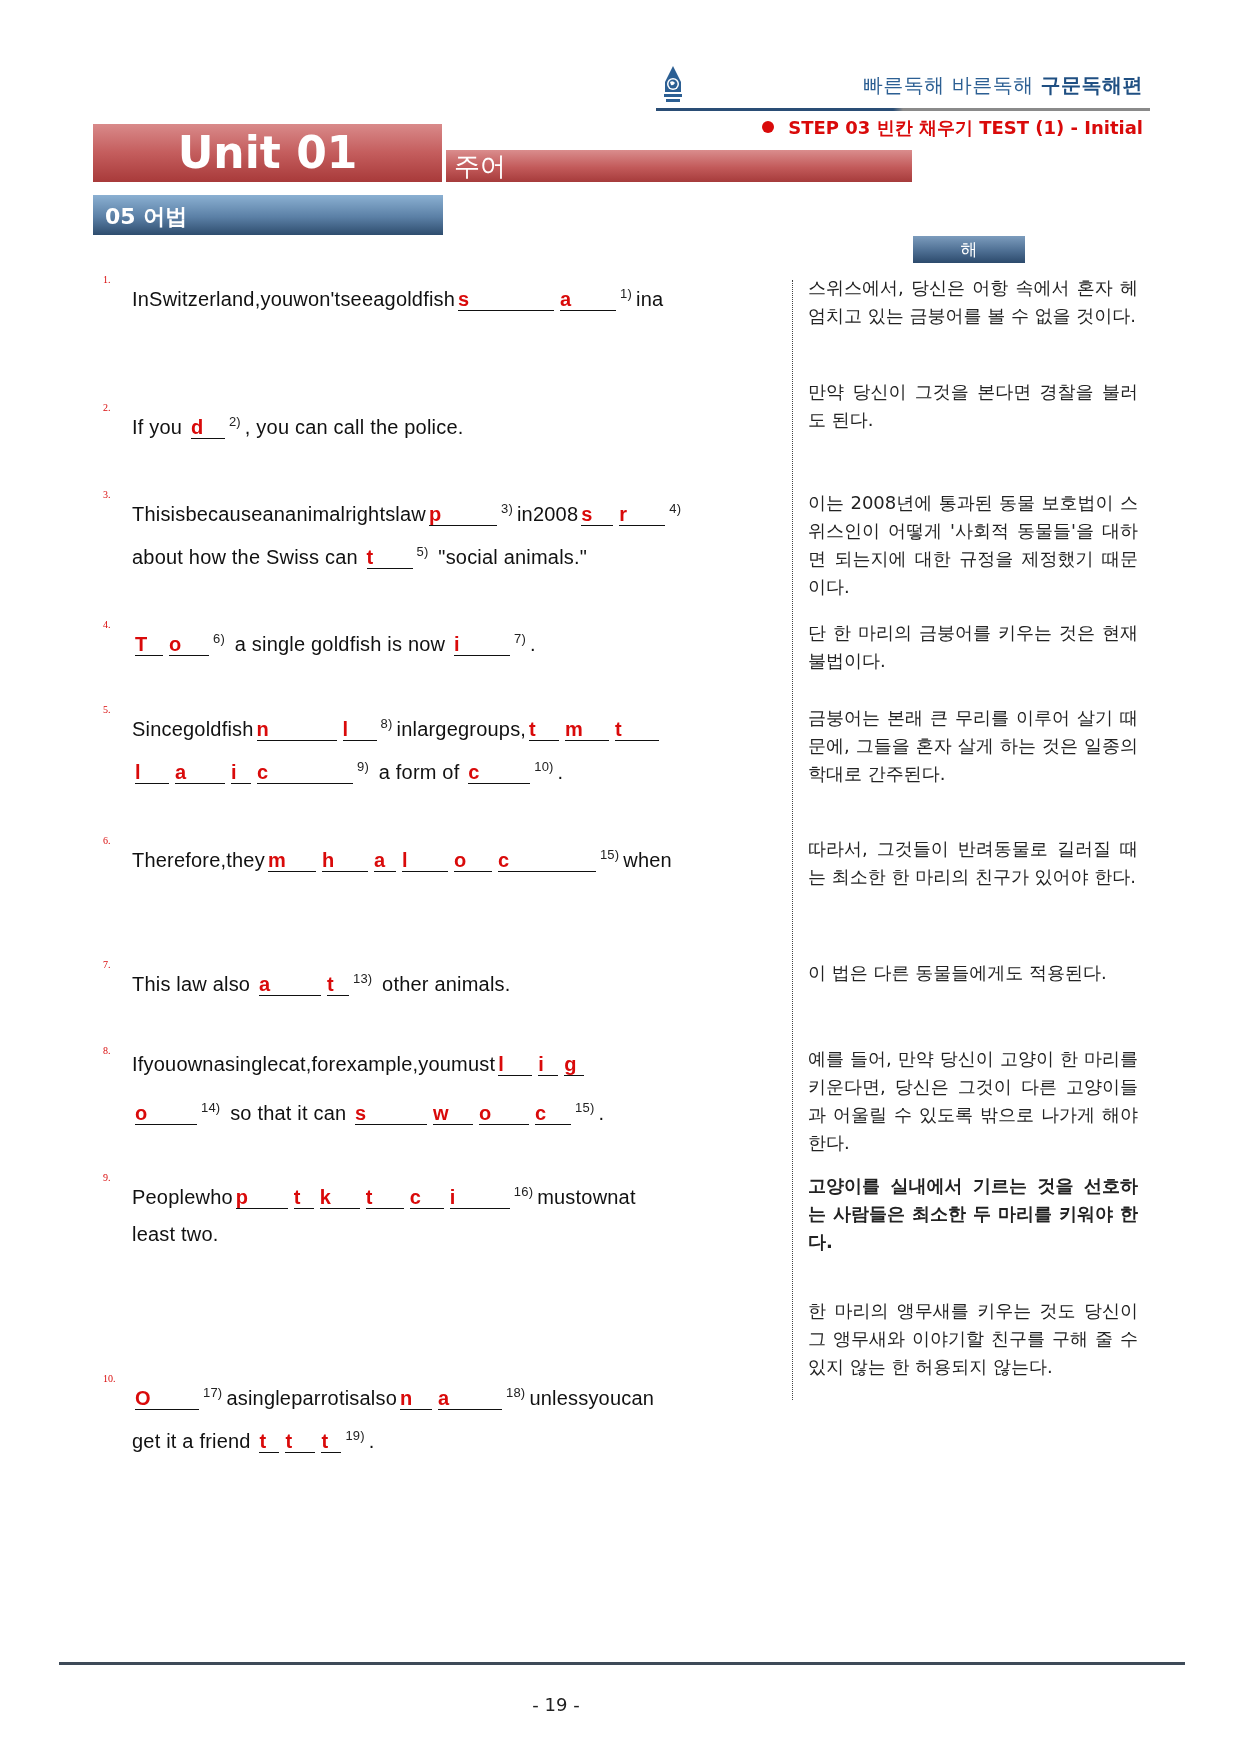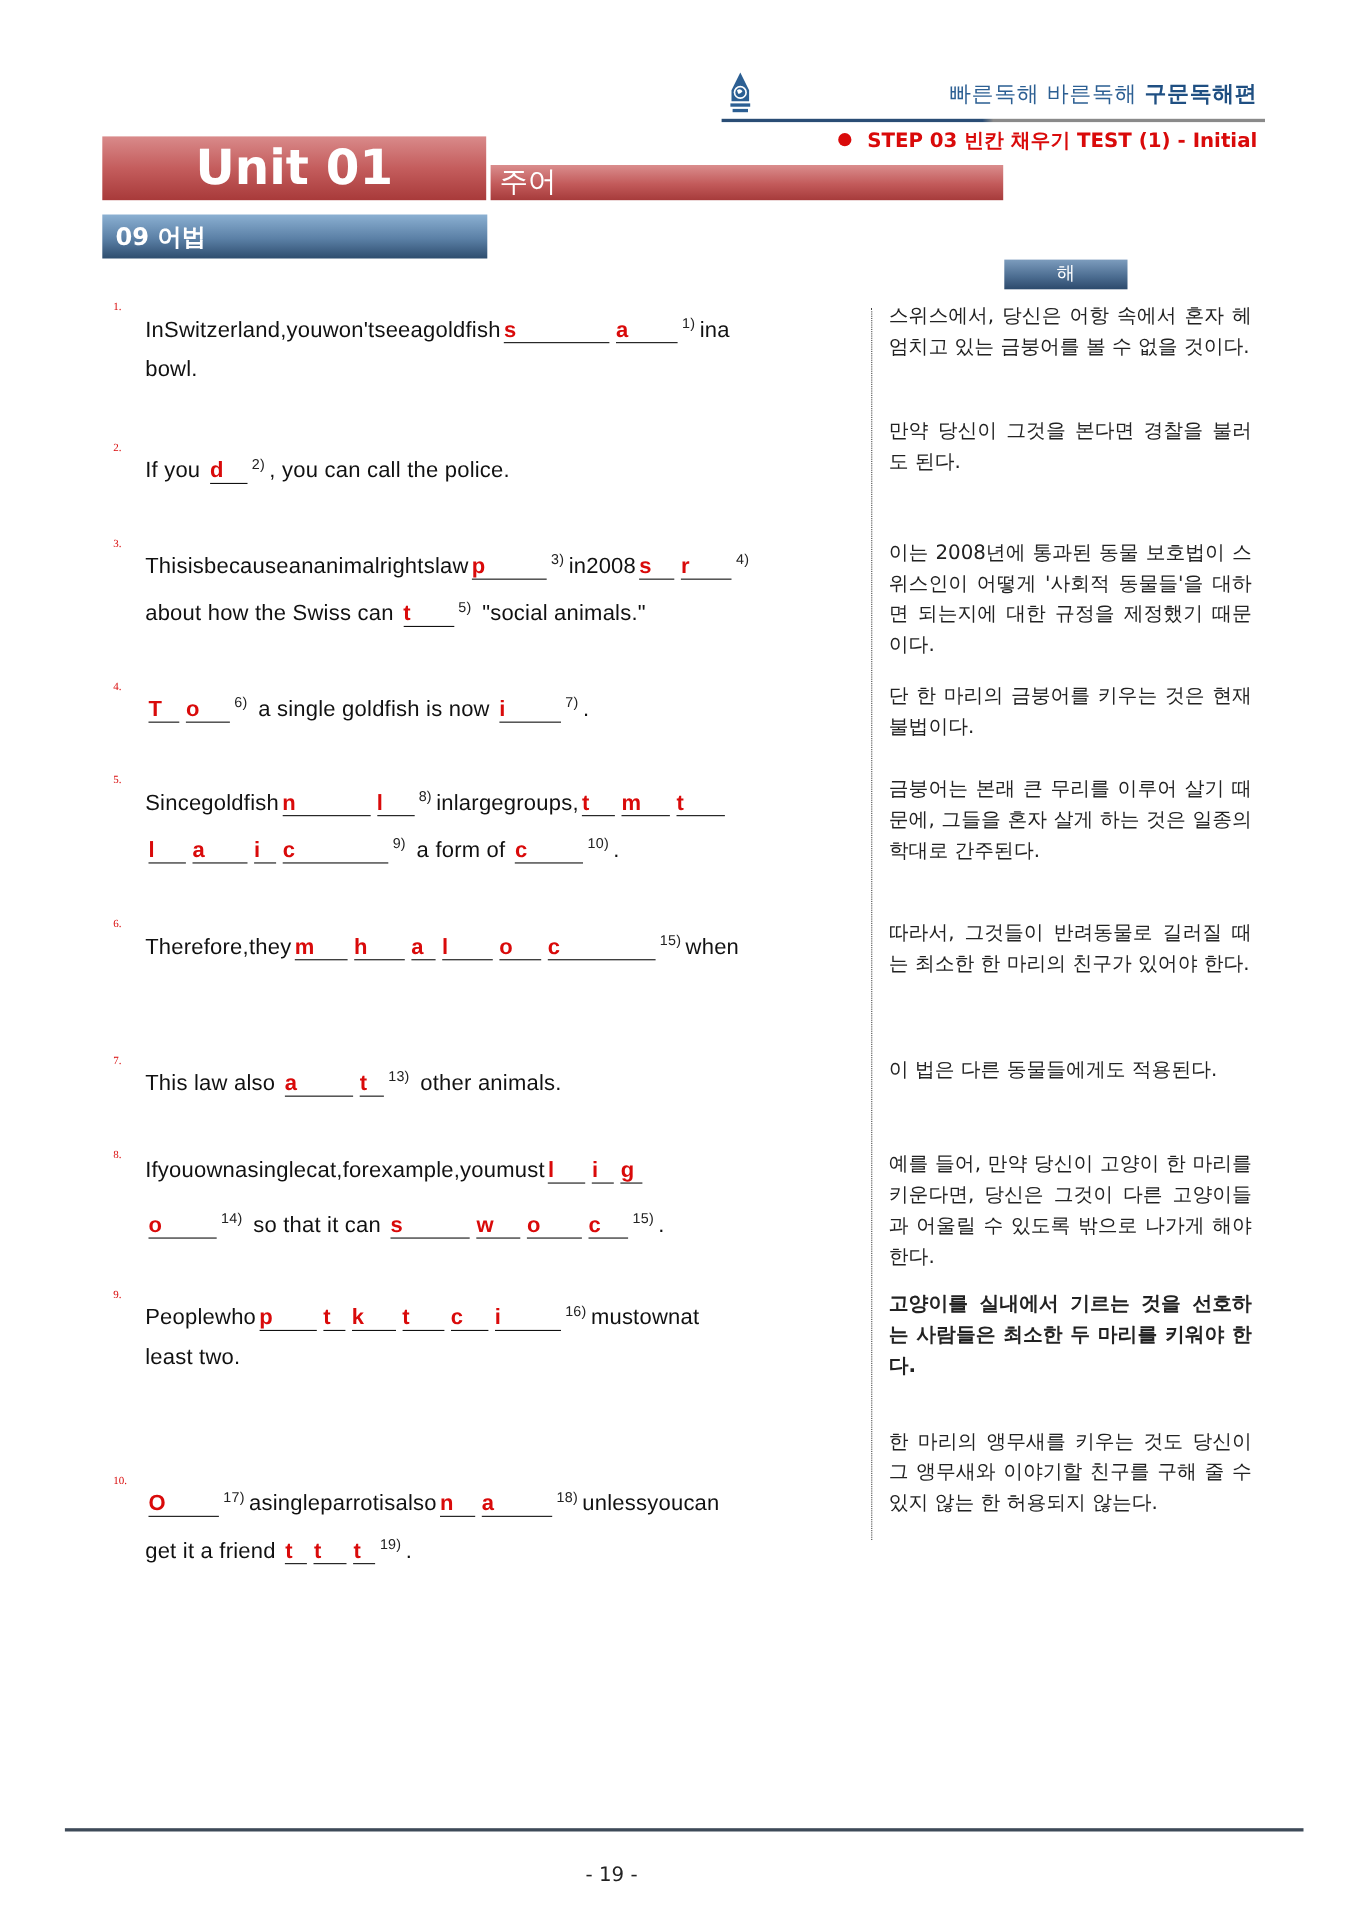--- a/index.html
+++ b/index.html
@@ -62,42 +62,41 @@
   <span>빠른독해 바른독해</span>
   <span class="bold">구문독해편</span>
 </div>
 <div class="header-rule"></div>
 <div class="step">
   <span class="dot"></span><span>STEP 03 빈칸 채우기 TEST (1) - Initial</span>
 </div>
 
 <div class="unit-bar">Unit 01</div>
 <div class="subject-bar">주어</div>
-<div class="grammar-bar">09 어법</div>
+<div class="grammar-bar">05 어법</div>
 <div class="interp-badge">해 석</div>
 
 <div class="vdivider"></div>
 
 <div id="questions">
     <div class="q" style="top: 272px;">
       <span class="num">1.</span>
       <div class="line just">
         <span>In</span>
         <span>Switzerland,</span>
         <span>you</span>
         <span>won't</span>
         <span>see</span>
         <span>a</span>
         <span>goldfish</span>
         <span class="blank" style="width: 96px;">s</span>
         <span><span class="blank" style="width: 56px;">a</span><sup class="fn">1)</sup></span>
         <span>in</span>
         <span>a</span>
       </div>
-      <div class="line"><span style="white-space: pre;">bowl.</span></div>
     </div>
     <div class="q" style="top: 400px;">
       <span class="num">2.</span>
       <div class="line"><span style="white-space: pre;">If you </span><span class="blank" style="width: 34px;">d</span><sup class="fn">2)</sup><span style="white-space: pre;">, you can call the police.</span></div>
     </div>
     <div class="q" style="top: 487px;">
       <span class="num">3.</span>
       <div class="line just">
         <span>This</span>
         <span>is</span>
@@ -181,21 +180,21 @@
         <span class="blank" style="width: 40px;">k</span>
         <span class="blank" style="width: 38px;">t</span>
         <span class="blank" style="width: 34px;">c</span>
         <span><span class="blank" style="width: 60px;">i</span><sup class="fn">16)</sup></span>
         <span>must</span>
         <span>own</span>
         <span>at</span>
       </div>
       <div class="line"><span style="white-space: pre;">least two.</span></div>
     </div>
-    <div class="q" style="top: 1339px;">
+    <div class="q" style="top: 1371px;">
       <span class="num">10.</span>
       <div class="line just">
         <span><span class="blank" style="width: 64px;">O</span><sup class="fn">17)</sup></span>
         <span>a</span>
         <span>single</span>
         <span>parrot</span>
         <span>is</span>
         <span>also</span>
         <span class="blank" style="width: 32px;">n</span>
         <span><span class="blank" style="width: 64px;">a</span><sup class="fn">18)</sup></span>

